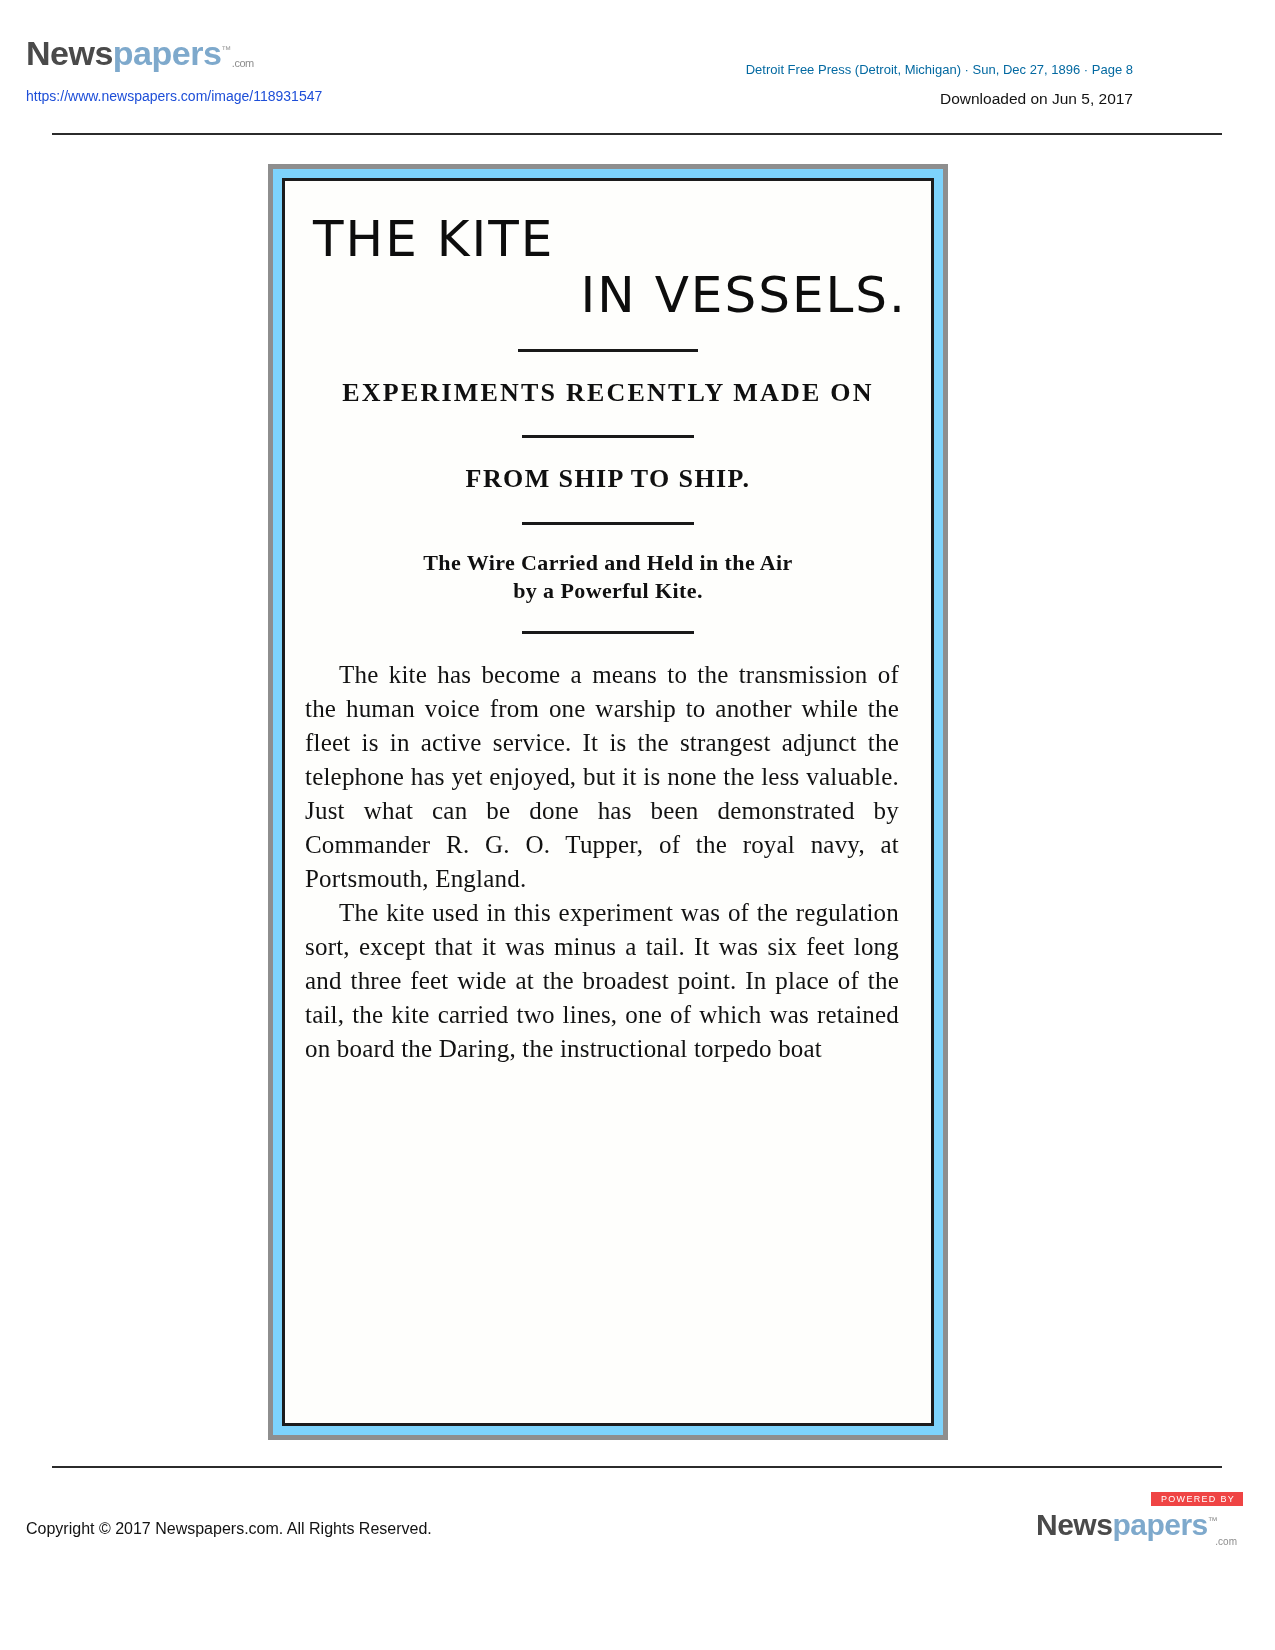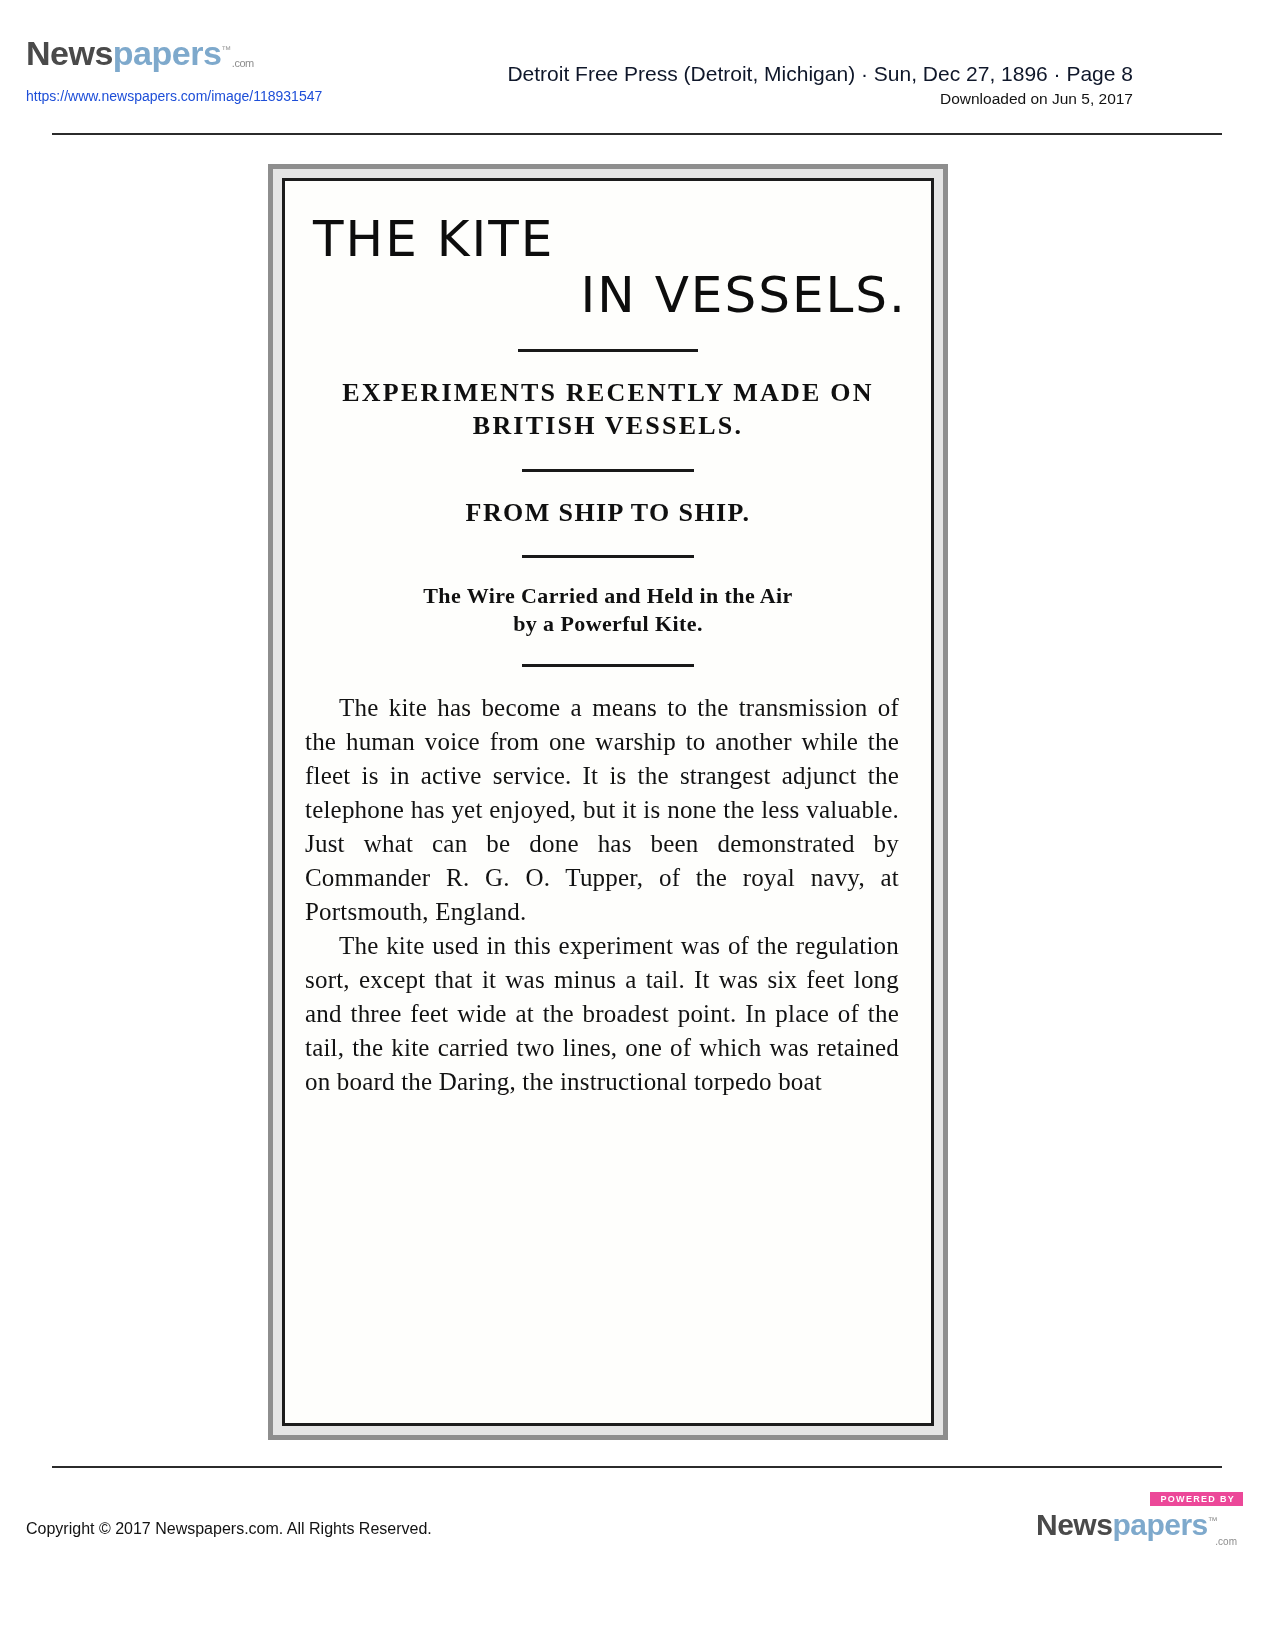--- a/index.html
+++ b/index.html
@@ -54,22 +54,22 @@
     left: 26px;
     top: 88px;
     font-size: 14px;
     color: #1d4ed8;
     white-space: nowrap;
   }
   .citation {
     position: absolute;
     right: 24px;
     top: 62px;
-    font-size: 21px;
-    color: #0f172a;
+    font-size: 13px;
+    color: #0369a1;
     white-space: nowrap;
     text-align: right;
   }
   .downloaded {
     position: absolute;
     right: 24px;
     top: 90px;
     font-size: 15.5px;
     color: #121212;
     white-space: nowrap;
@@ -92,21 +92,21 @@
     background: #2b2b2b;
   }
 
   
   .clipping-frame {
     position: absolute;
     left: 268px;
     top: 164px;
     width: 680px;
     height: 1276px;
-    background: #e5e5e5;
+    background: #7dd3fc;
     border: 5px solid #8e8e8e;
     box-sizing: border-box;
   }
   .clipping-inner {
     position: absolute;
     left: 9px;
     top: 9px;
     right: 9px;
     bottom: 9px;
     border-top: 3px solid #1c1c1c;
@@ -179,23 +179,23 @@
     width: 215px;
     height: 56px;
   }
   .footer-powered {
     position: absolute;
     right: 8px;
     top: 0;
     font-size: 9px;
     letter-spacing: 1.3px;
     color: #ffffff;
-    background: #ec4899;
+    background: #ef4444;
     padding: 2px 8px 2px 10px;
-    font-weight: bold;
+    font-weight: normal;
   }
   .footer-brand {
     position: absolute;
     left: 0;
     top: 16px;
     font-size: 30px;
     font-weight: bold;
     letter-spacing: -0.5px;
     white-space: nowrap;
   }
@@ -238,21 +238,20 @@
 
       <div class="headline-main">
         <span class="headline-line1">THE KITE</span>
         <span class="headline-line2">IN VESSELS.</span>
       </div>
 
       <div class="divider"></div>
 
       <div class="deck deck-1">
         <div>EXPERIMENTS  RECENTLY  MADE ON</div>
-        <div>BRITISH VESSELS.</div>
       </div>
 
       <div class="divider short"></div>
 
       <div class="deck deck-2">
         <div>FROM SHIP TO SHIP.</div>
       </div>
 
       <div class="divider short"></div>
 

